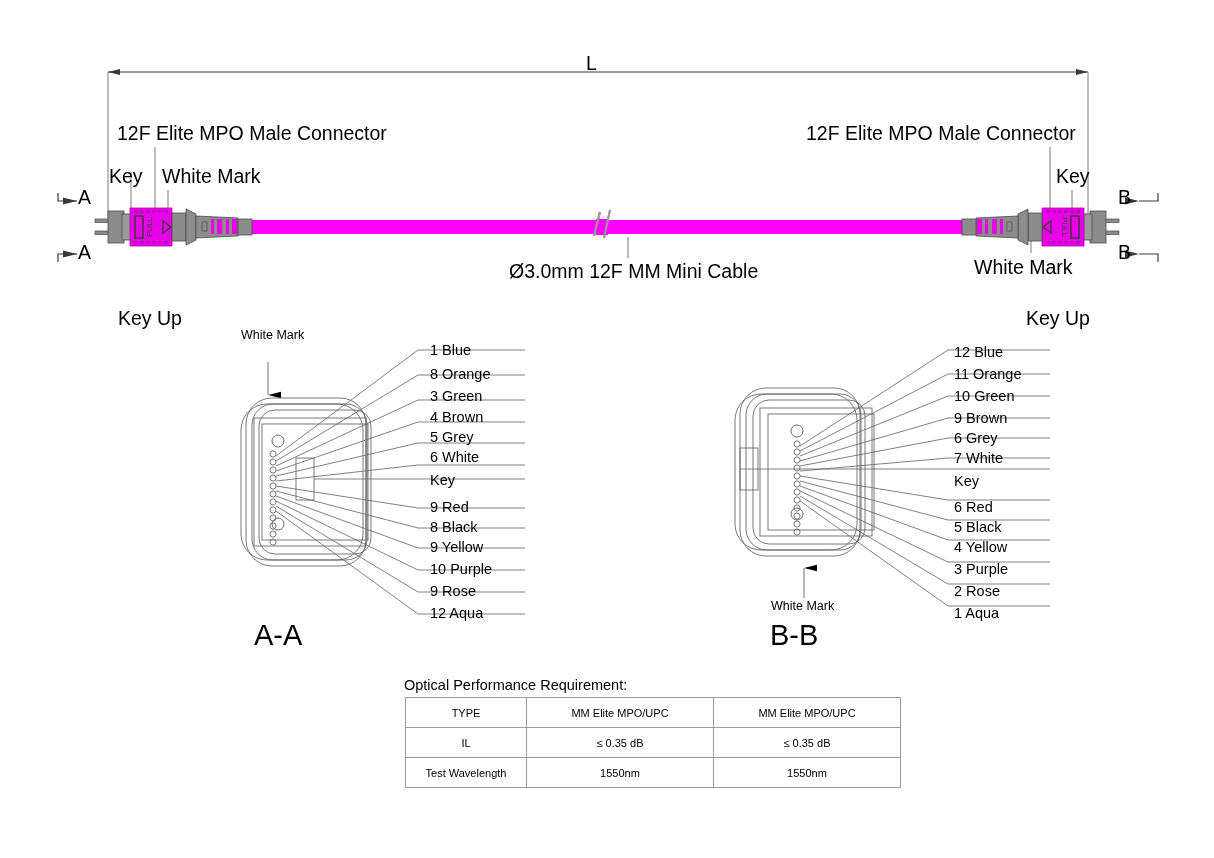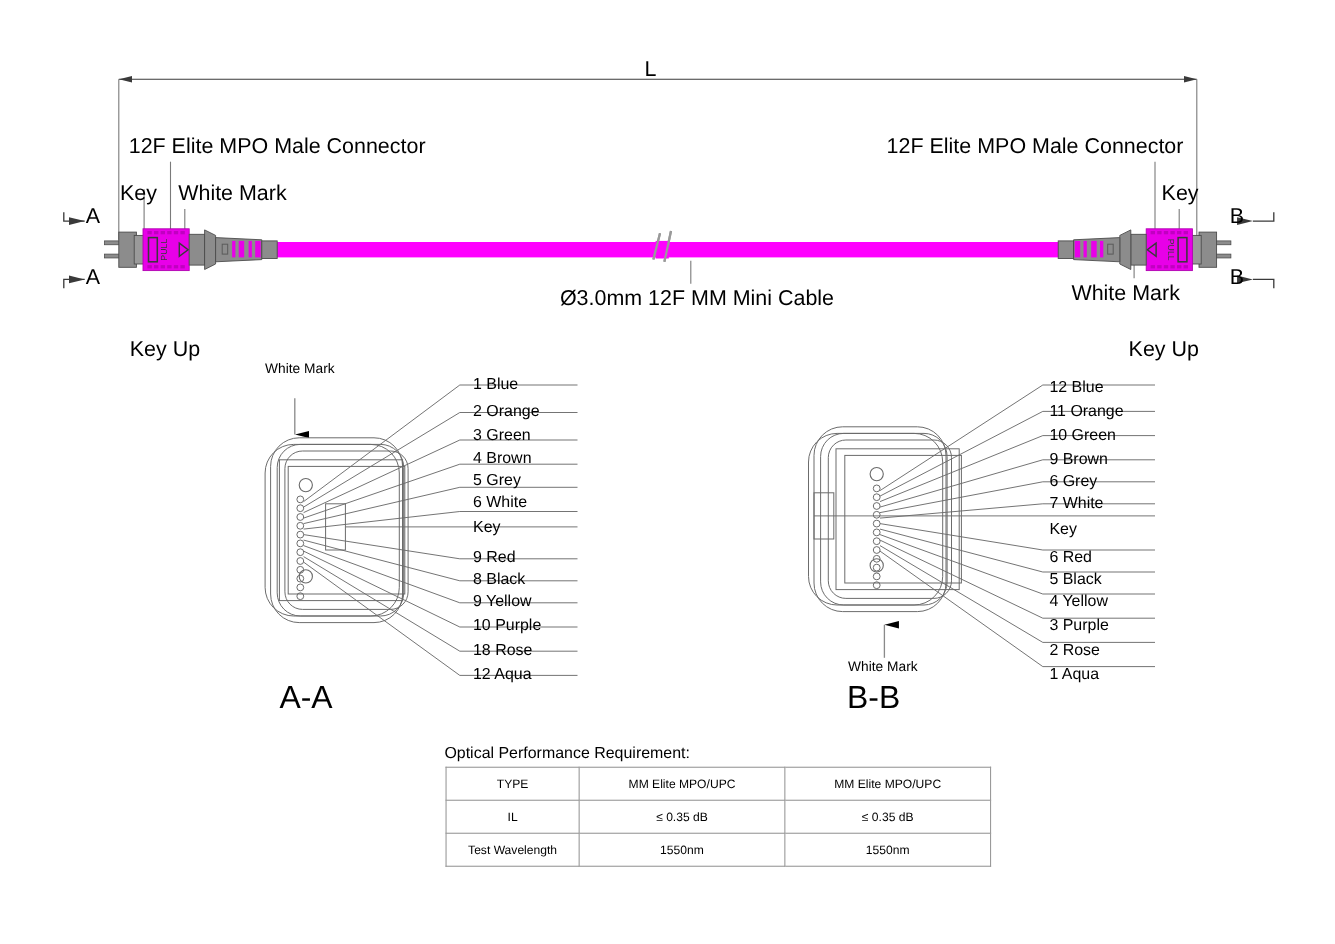--- a/index.html
+++ b/index.html
@@ -244,31 +244,31 @@
       <path d="M76,146 L218,168 L325,168"></path>
       <path d="M76,151 L218,188 L325,188"></path>
       <path d="M76,156 L218,208 L325,208"></path>
       <path d="M76,161 L218,230 L325,230"></path>
       <path d="M76,166 L218,252 L325,252"></path>
       <path d="M76,171 L218,274 L325,274"></path>
     </g>
   </svg>
 
   <div class="txt t15" style="left:430px;top:343px">1 Blue</div>
-  <div class="txt t15" style="left:430px;top:367px">2 Orange</div>
+  <div class="txt t15" style="left:430px;top:367px">8 Orange</div>
   <div class="txt t15" style="left:430px;top:389px">3 Green</div>
   <div class="txt t15" style="left:430px;top:410px">4 Brown</div>
   <div class="txt t15" style="left:430px;top:430px">5 Grey</div>
   <div class="txt t15" style="left:430px;top:450px">6 White</div>
   <div class="txt t15" style="left:430px;top:473px">Key</div>
   <div class="txt t15" style="left:430px;top:500px">9 Red</div>
   <div class="txt t15" style="left:430px;top:520px">8 Black</div>
   <div class="txt t15" style="left:430px;top:540px">9 Yellow</div>
   <div class="txt t15" style="left:430px;top:562px">10 Purple</div>
-  <div class="txt t15" style="left:430px;top:584px">18 Rose</div>
+  <div class="txt t15" style="left:430px;top:584px">9 Rose</div>
   <div class="txt t15" style="left:430px;top:606px">12 Aqua</div>
 
   <div class="txt t26" style="left:254px;top:621px;font-size:29px">A-A</div>
 
   <div class="txt t20" style="left:1026px;top:309px">Key Up</div>
   <div class="txt t13" style="left:771px;top:600px">White Mark</div>
 
   <svg class="abs" width="330" height="300" style="left:720px;top:340px">
     <defs>
       <marker id="upB" markerWidth="8" markerHeight="11" refX="4" refY="0" orient="auto">

